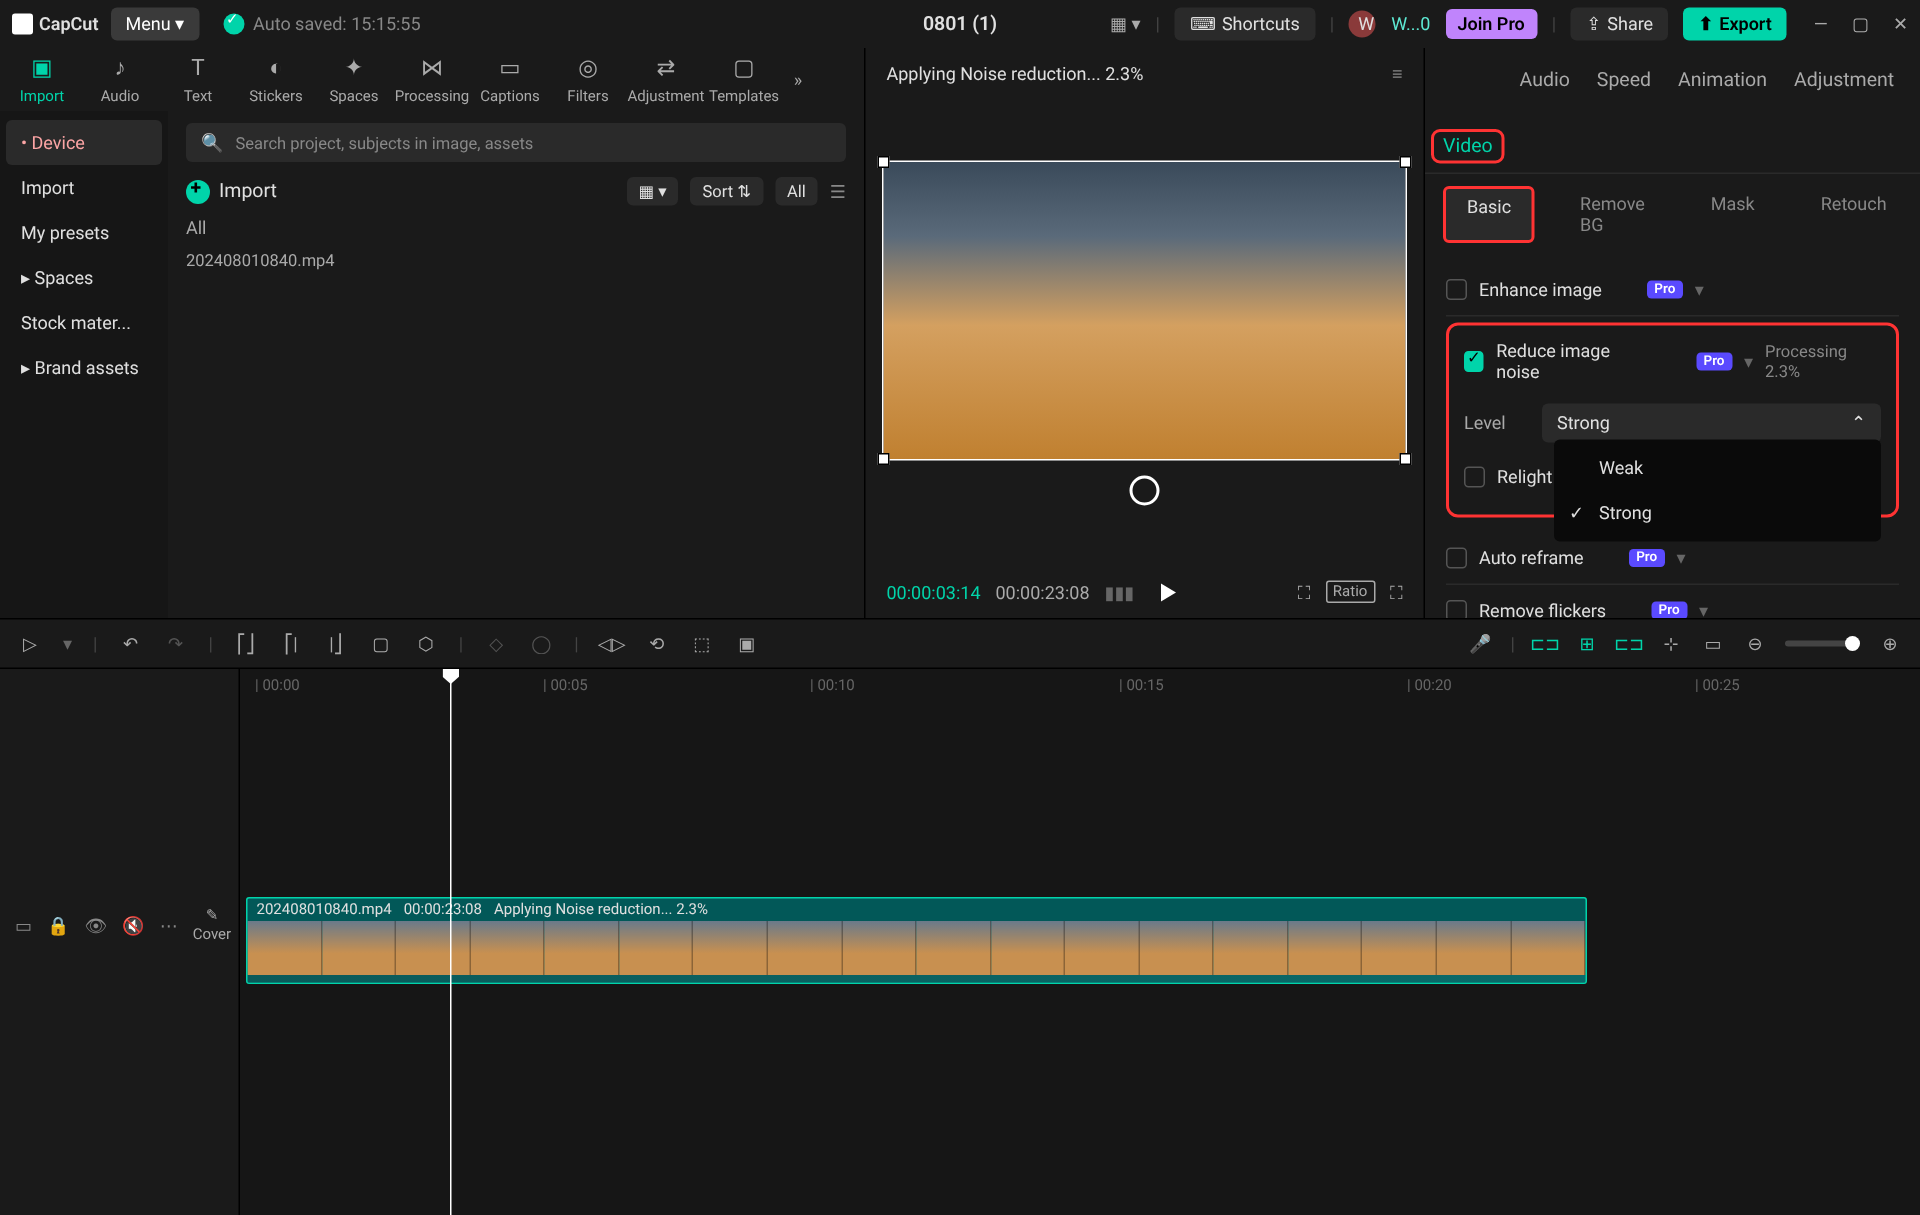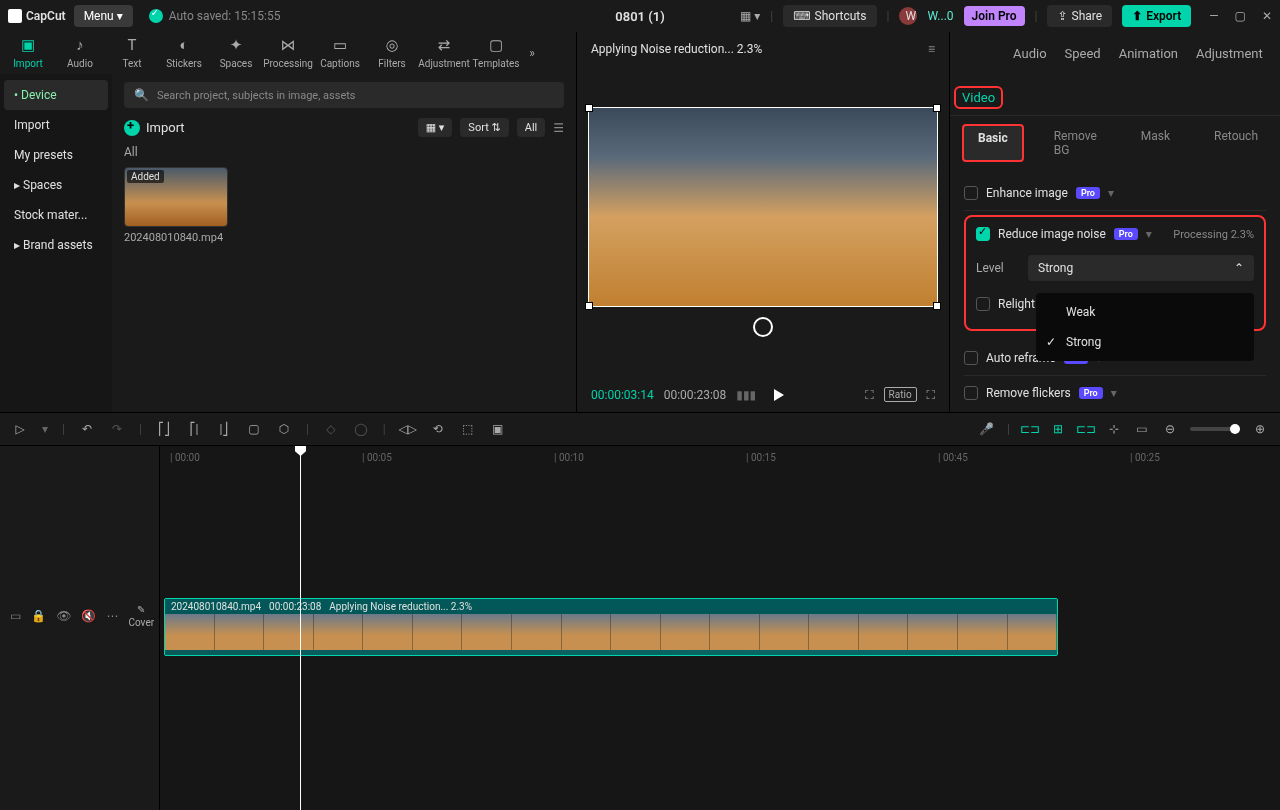--- a/index.html
+++ b/index.html
@@ -13,21 +13,21 @@
 .check-icon::after { content:"✓"; position:absolute; top:-2px; left:2px; font-size:10px; color:#fff; }
 .proj-title { position:absolute; left:50%; transform:translateX(-50%); font-weight:600; font-size:13px; }
 .right-tools { margin-left:auto; display:flex; align-items:center; gap:10px; }
 .tool-btn { background:#2a2a2a; padding:4px 10px; border-radius:4px; display:flex; align-items:center; gap:4px; cursor:pointer; font-size:12px; }
 .join-pro { background:#c084fc; color:#000; font-weight:600; padding:3px 8px; border-radius:4px; }
 .export-btn { background:#00d4aa; color:#000; font-weight:600; padding:4px 10px; border-radius:4px; display:flex; align-items:center; gap:4px; }
 .win-ctrl { display:flex; gap:16px; margin-left:8px; color:#aaa; }
 .main-area { display:flex; height:380px; }
 .left-panel { width:576px; display:flex; }
 .side-item { padding:8px 10px; border-radius:4px; cursor:pointer; font-size:12px; display:flex; align-items:center; gap:4px; }
-.side-item.active { background:#2a2a2a; color:#86efac; }
+.side-item.active { background:#2a2a2a; color:#fca5a5; }
 .media-panel { flex:1; background:#1a1a1a; padding:8px 12px; }
 .search-box { background:#2a2a2a; border-radius:4px; padding:6px 10px; display:flex; align-items:center; gap:8px; color:#888; margin-bottom:10px; }
 .import-hdr { display:flex; align-items:center; gap:6px; margin-bottom:8px; }
 .plus-icon { width:16px; height:16px; background:#00d4aa; border-radius:50%; position:relative; }
 .plus-icon::after { content:"+"; position:absolute; top:-2px; left:3px; font-size:13px; color:#000; font-weight:700; }
 .import-ctrls { margin-left:auto; display:flex; gap:8px; align-items:center; }
 .ctrl-chip { background:#2a2a2a; padding:3px 8px; border-radius:4px; font-size:11px; }
 .all-label { color:#aaa; font-size:12px; margin-bottom:8px; }
 .thumb { width:104px; height:60px; background:linear-gradient(180deg,#4a5a6a 0%,#c89050 60%,#a06020 100%); border-radius:4px; position:relative; border:1px solid #333; }
 .added-tag { position:absolute; top:2px; left:2px; background:rgba(0,0,0,0.6); padding:1px 4px; font-size:10px; border-radius:2px; }
@@ -45,28 +45,28 @@
 .play-icon { width:0; height:0; border-left:10px solid #fff; border-top:6px solid transparent; border-bottom:6px solid transparent; margin-left:8px; cursor:pointer; }
 .pv-right { margin-left:auto; display:flex; gap:10px; align-items:center; color:#aaa; }
 .ratio-box { border:1px solid #aaa; padding:1px 4px; font-size:10px; border-radius:2px; }
 .inspector { width:330px; background:#1a1a1a; display:flex; flex-direction:column; overflow:hidden; }
 .insp-tabs { display:flex; padding:8px 10px 0; gap:14px; border-bottom:1px solid #2a2a2a; font-size:13px; }
 .insp-tab { padding:6px 2px 10px; cursor:pointer; color:#aaa; }
 .insp-tab.active { color:#00d4aa;margin-top:44px; }
 .hl-box { border:2px solid #ff3333; border-radius:6px; padding:2px 6px; margin:-2px -8px; }
 .sub-tabs { display:flex; padding:8px 12px; gap:16px; font-size:12px; color:#888; }
 .sub-tab { padding:5px 14px; cursor:pointer; }
-.sub-tab.active { background:#2a2a2a; border-radius:4px; color:#e0e0e0;font-weight:bold; }
+.sub-tab.active { background:#2a2a2a; border-radius:4px; color:#e0e0e0; }
 .hl-box2 { border:2px solid #ff3333; border-radius:6px; }
 .insp-body { padding:6px 14px; flex:1; }
 .insp-row { display:flex; align-items:center; gap:8px; padding:10px 0; border-bottom:1px solid #2a2a2a; font-size:12px; }
 .chk { width:14px; height:14px; border:1px solid #555; border-radius:3px; }
 .chk.on { background:#00d4aa; border-color:#00d4aa; position:relative; }
 .chk.on::after { content:"✓"; position:absolute; top:-3px; left:1px; font-size:11px; color:#000; }
-.pro-badge { background:#5a4aff; color:#fff; font-size:9px; padding:1px 5px; border-radius:3px; font-weight:600; }
+.pro-badge { background:#5a4aff; color:#fff; font-size:9px; padding:1px 5px; border-radius:3px; font-weight:600;margin-left:22px; }
 .noise-panel { border:2px solid #ff3333; border-radius:8px; padding:10px 10px 14px; margin:4px 0 10px; position:relative; }
 .noise-hdr { display:flex; align-items:center; gap:8px; }
 .processing { margin-left:auto; color:#888; font-size:11px; }
 .level-row { display:flex; align-items:center; gap:12px; margin-top:14px; font-size:12px; }
 .level-lbl { width:40px; color:#aaa; }
 .dropdown { flex:1; background:#2a2a2a; padding:6px 10px; border-radius:4px; display:flex; align-items:center; justify-content:space-between; cursor:pointer; }
 .dd-menu { position:absolute; top:76px; left:70px; right:10px; background:#0a0a0a; border-radius:4px; padding:4px 0; z-index:10; }
 .dd-item { padding:8px 14px 8px 30px; cursor:pointer; position:relative; font-size:12px; }
 .dd-item.sel::before { content:"✓"; position:absolute; left:10px; }
 .relight-row { display:flex; align-items:center; gap:8px; padding:16px 0 4px; font-size:12px; }
@@ -165,23 +165,20 @@
             <span style="font-size:13px">Import</span>
             <div class="import-ctrls">
               <span class="ctrl-chip">▦ ▾</span>
               <span class="ctrl-chip"><span>Sort</span> ⇅</span>
               <span class="ctrl-chip">All</span>
               <span style="color:#888">☰</span>
             </div>
           </div>
           <div class="all-label">All</div>
           <div style="width:104px">
-            <div class="thumb">
-              <span class="added-tag">Added</span>
-            </div>
             <div class="thumb-name">202408010840.mp4</div>
           </div>
         </div>
       </div>
     </div>
   </div>
 
   <div class="preview-panel">
     <div class="preview-hdr">
       <span>Applying Noise reduction... 2.3%</span>
@@ -321,23 +318,23 @@
       <div class="cover-cell">
         <span>✎</span>
         <span>Cover</span>
       </div>
     </div>
   </div>
   <div class="tl-main">
     <div class="ruler" id="ruler">
         <div class="ruler-mark" style="left: 10px;">| 00:00</div>
         <div class="ruler-mark" style="left: 202px;">| 00:05</div>
-        <div class="ruler-mark" style="left: 394px;">| 00:10</div>
+        <div class="ruler-mark" style="left: 380px;">| 00:10</div>
         <div class="ruler-mark" style="left: 586px;">| 00:15</div>
-        <div class="ruler-mark" style="left: 778px;">| 00:45</div>
+        <div class="ruler-mark" style="left: 778px;">| 00:20</div>
         <div class="ruler-mark" style="left: 970px;">| 00:25</div>
       </div>
     <div class="playhead"></div>
     <div class="clip">
       <div class="clip-hdr">
         <span>202408010840.mp4</span>
         <span>00:00:23:08</span>
         <span>Applying Noise reduction... 2.3%</span>
       </div>
       <div class="clip-frames" id="clip-frames">

